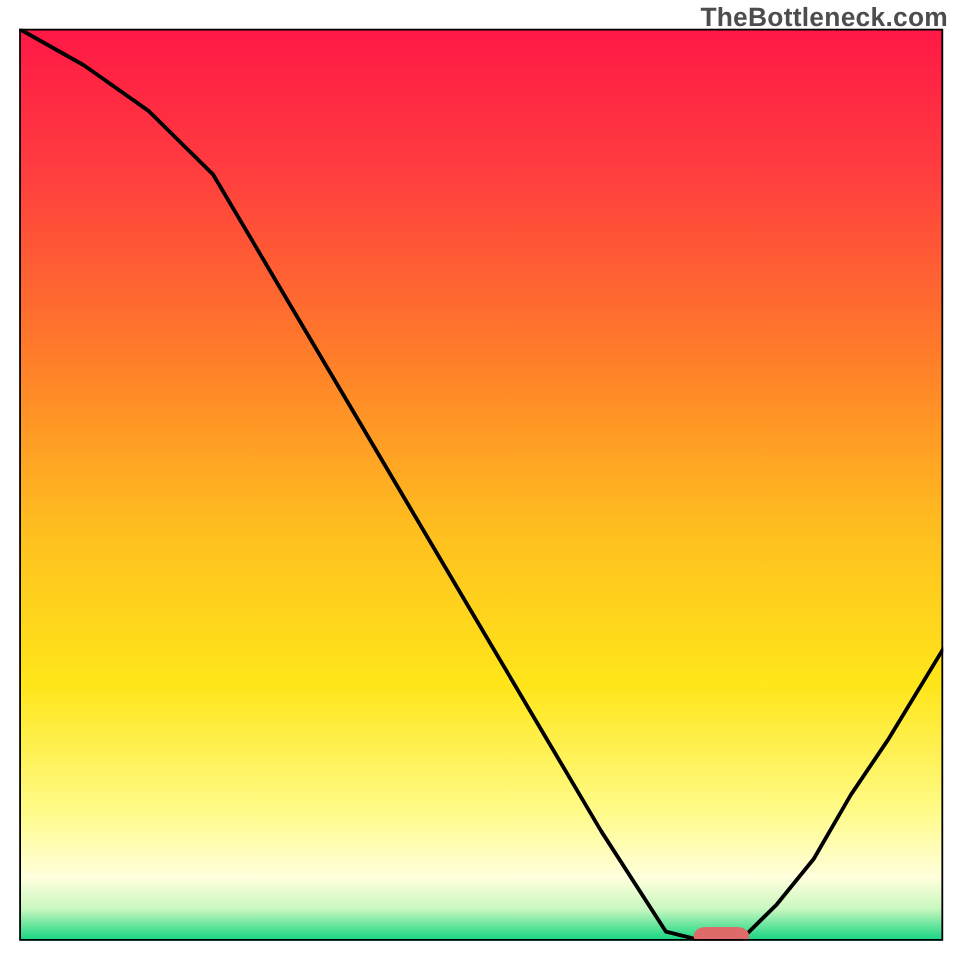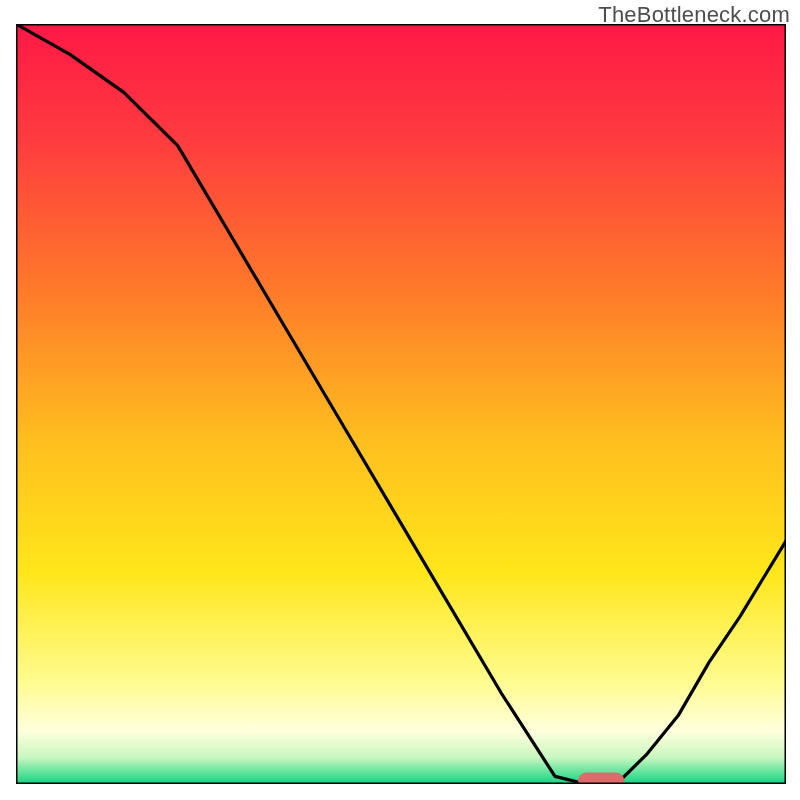--- a/index.html
+++ b/index.html
@@ -13,21 +13,21 @@
   .container {
     position: relative;
     width: 800px;
     height: 800px;
   }
   .watermark {
     position: absolute;
     top: 2px;
     right: 10px;
     font-size: 22px;
-    font-weight: 400;
+    font-weight: 700;
     color: #4d4d4d;
     letter-spacing: 0.2px;
     user-select: none;
   }
   svg.plot {
     position: absolute;
     left: 16px;
     top: 24px;
     width: 770px;
     height: 760px;

